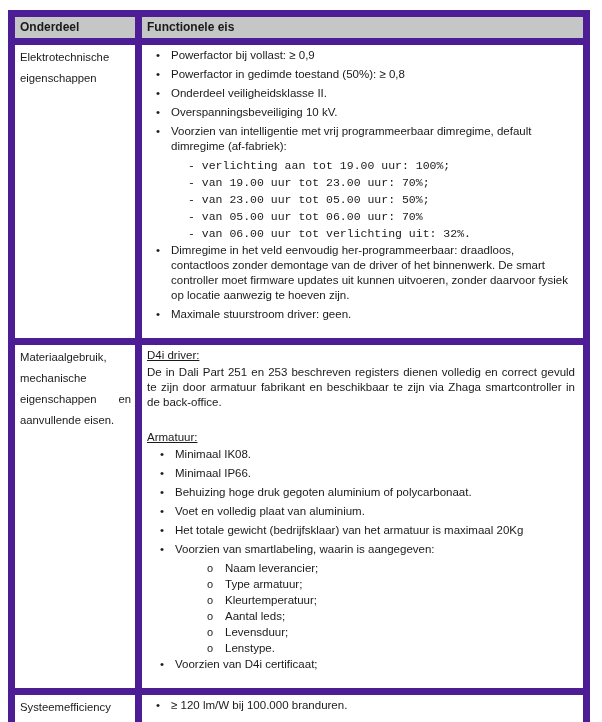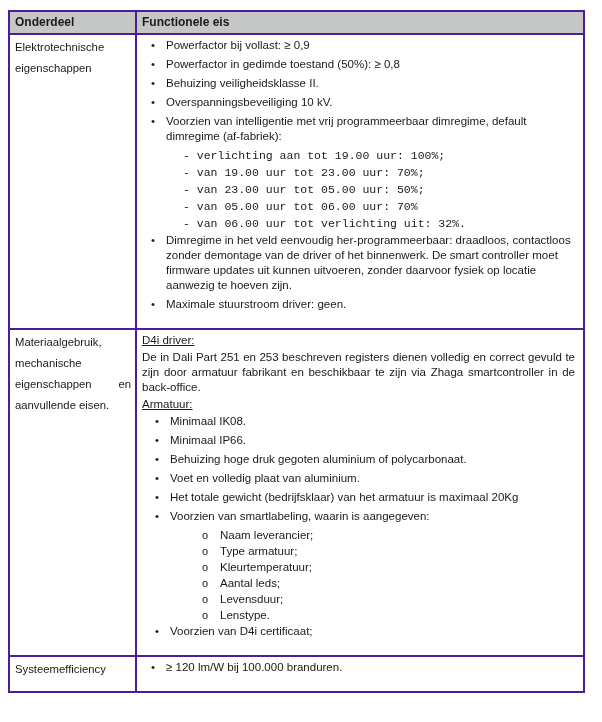--- a/index.html
+++ b/index.html
@@ -18,21 +18,21 @@
     background: #ffffff;
   }
   table.spec-table {
     border-collapse: collapse;
     width: 575px;
     table-layout: fixed;
     border: 2px solid #141414;
   }
   table.spec-table th,
   table.spec-table td {
-    border: 2px solid #4c1d95;
+    border: 7px solid #4c1d95;
     vertical-align: top;
     box-sizing: border-box;
   }
   col.c1 { width: 127px; }
   col.c2 { width: 448px; }
 
   thead th {
     background: #c5c6c6;
     font-weight: bold;
     font-size: 12px;
@@ -60,21 +60,21 @@
     top: 0;
     left: 0;
   }
   .item-bullet  { padding-left: 25px; margin-bottom: 4px; }
   .item-bullet  .marker { left: 10px; }
   .item-bullet2 { padding-left: 29px; margin-bottom: 4px; }
   .item-bullet2 .marker { left: 14px; }
   .item-sub     { padding-left: 79px; margin-bottom: 1px; }
   .item-sub .marker { left: 61px; font-size: 11px; }
   .item-dash    { padding-left: 42px; margin-bottom: 1px; line-height: 16px; font-family: Liberation Mono, monospace; }
-  .item-para    { text-align: justify; margin-bottom: 2px; padding-left: 1px; }
+  .item-para    { text-align: justify; margin-bottom: 20px; padding-left: 1px; }
   .item-heading { text-decoration: underline; margin-bottom: 2px; padding-left: 1px; }
 
   tr.row-0 { height: 266px; }
   tr.row-1 { height: 278px; }
   tr.row-2 { height: 33px; }
   tr.row-3 { height: 32px; }
 </style>
 </head>
 <body>
 
@@ -89,21 +89,21 @@
         <th>Onderdeel</th>
         <th>Functionele eis</th>
       </tr>
     </thead>
     <tbody>
         <tr class="row-0">
     <td class="col1">Elektrotechnische eigenschappen</td>
     <td class="col2">
             <div class="item item-bullet"><span class="marker">•</span><span>Powerfactor bij vollast: ≥ 0,9</span></div>
             <div class="item item-bullet"><span class="marker">•</span><span>Powerfactor in gedimde toestand (50%): ≥ 0,8</span></div>
-            <div class="item item-bullet"><span class="marker">•</span><span>Behuizing veiligheidsklasse II.</span></div>
+            <div class="item item-bullet"><span class="marker">•</span><span>Onderdeel veiligheidsklasse II.</span></div>
             <div class="item item-bullet"><span class="marker">•</span><span>Overspanningsbeveiliging 10 kV.</span></div>
             <div class="item item-bullet"><span class="marker">•</span><span>Voorzien van intelligentie met vrij programmeerbaar dimregime, default dimregime (af-fabriek):</span></div>
             <div class="item item-dash">- verlichting aan tot 19.00 uur: 100%;</div>
             <div class="item item-dash">- van 19.00 uur tot 23.00 uur: 70%;</div>
             <div class="item item-dash">- van 23.00 uur tot 05.00 uur: 50%;</div>
             <div class="item item-dash">- van 05.00 uur tot 06.00 uur: 70%</div>
             <div class="item item-dash">- van 06.00 uur tot verlichting uit: 32%.</div>
             <div class="item item-bullet"><span class="marker">•</span><span>Dimregime in het veld eenvoudig her-programmeerbaar: draadloos, contactloos zonder demontage van de driver of het binnenwerk. De smart controller moet firmware updates uit kunnen uitvoeren, zonder daarvoor fysiek op locatie aanwezig te hoeven zijn.</span></div>
             <div class="item item-bullet"><span class="marker">•</span><span>Maximale stuurstroom driver: geen.</span></div>
           </td>

